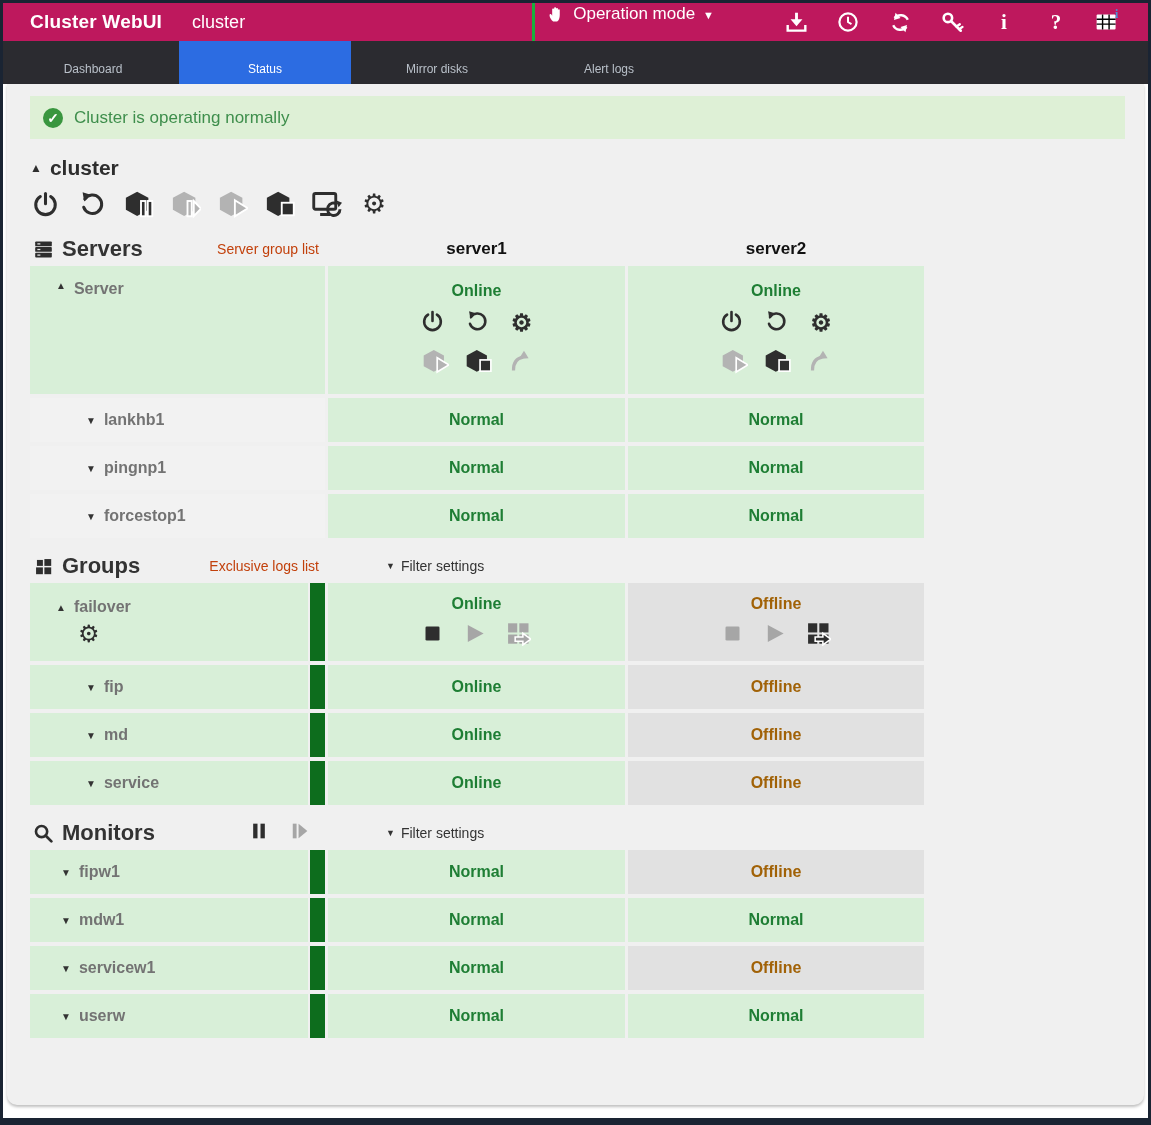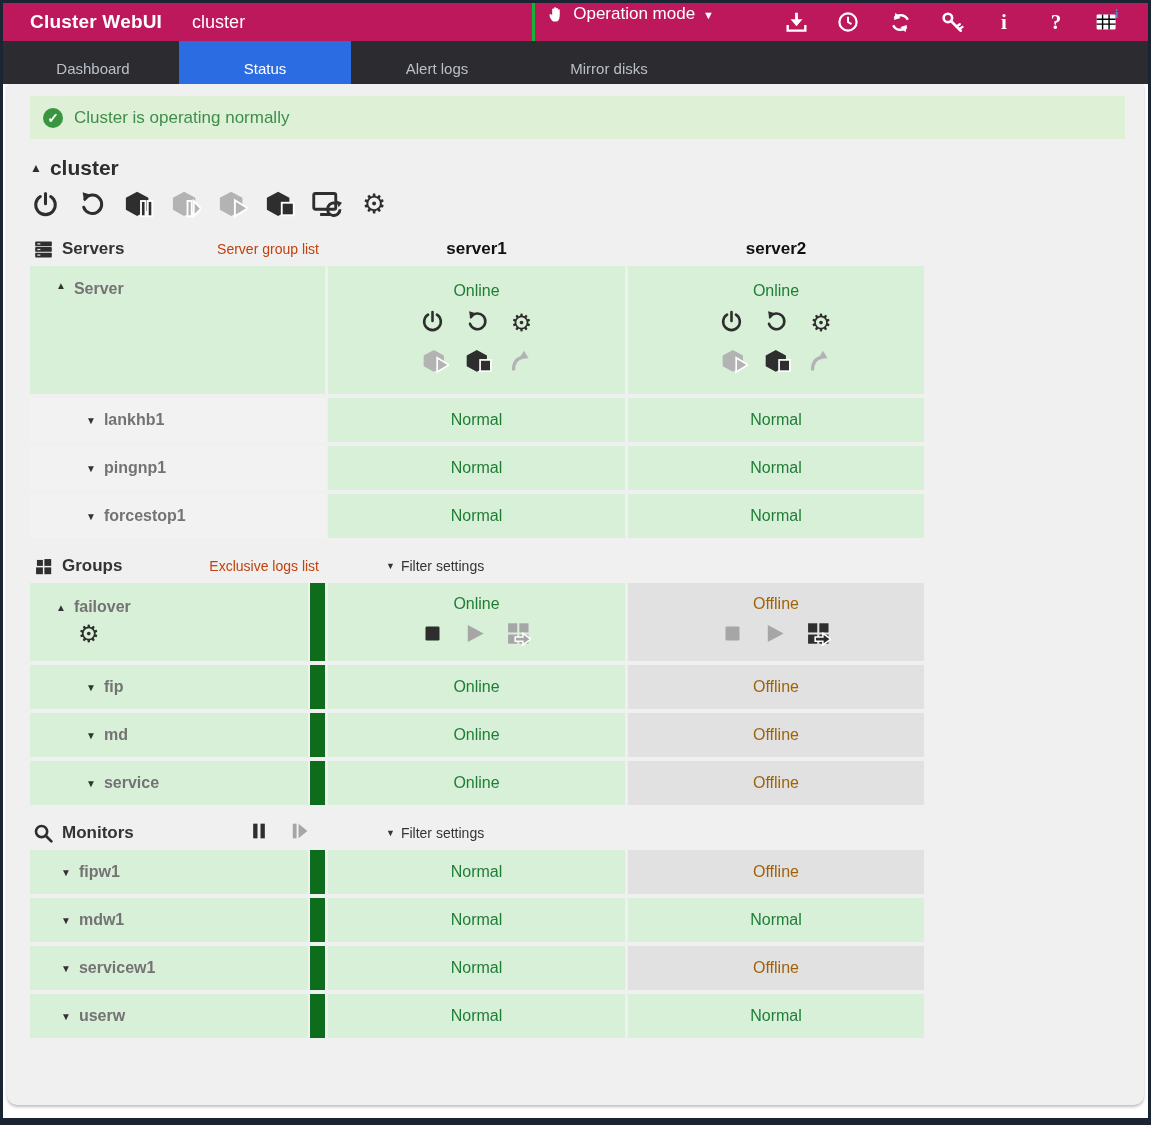--- a/index.html
+++ b/index.html
@@ -24,21 +24,21 @@
   .mode-label { font-size:17px; }
   .mode-caret { font-size:11px; margin-top:2px; }
   .top-icons { display:flex; align-items:center; gap:0; margin-left:42px; padding-right:14px; }
   .tbtn { width:52px; height:38px; display:flex; align-items:center; justify-content:center; color:#fff; cursor:pointer; }
   .tbtn svg { display:block; }
   .txt-ic { font-size:21px; font-weight:bold; color:#fff; font-family:"Liberation Serif", serif; }
   
   .tabbar { height:43px; background:#2b2b30; display:flex; padding-left:4px; }
   .tab {
     width:172px; height:55px; display:flex; align-items:center; justify-content:center;
-    color:#b9c0c9; font-size:15px; cursor:pointer;
+    color:#b9c0c9; font-size:12px; cursor:pointer;
   }
   .tab.active { background:#2c6ce2; color:#fff; }
   
   .content {
     position:absolute; left:4px; right:4px; top:81px; height:1021px;
     background:#f0f0f0; border-radius:0 0 10px 10px;
     box-shadow:0 2px 3px rgba(0,0,0,.25);
     padding:12px 0 0 23px; overflow:hidden;
   }
   
@@ -62,41 +62,41 @@
   .ic-gray { color:#b3b3b3; }
   .ic-mgray { color:#a6a6a6; }
   .gear-u { font-size:27px; line-height:1; }
   .gear-s { font-size:24px; line-height:1; }
   
   .sec-head {
     display:grid; grid-template-columns:295px 297px 296px; column-gap:3px;
     align-items:center; height:34px; margin-top:11px;
   }
   .sec-title-cell { display:flex; align-items:center; padding-left:3px; }
-  .sec-title { font-size:17px; font-weight:bold; color:#333; margin-left:8px; }
+  .sec-title { font-size:22px; font-weight:bold; color:#333; margin-left:8px; }
   .sec-link { margin-left:auto; margin-right:6px; color:#c2410c; font-size:14px; cursor:pointer; white-space:nowrap; }
   .col-head { text-align:center; font-size:17px; font-weight:bold; color:#111; }
   .filter { display:flex; align-items:center; gap:6px; padding-left:58px; color:#333; font-size:14px; cursor:pointer; }
   .filter .car { font-size:9px; }
   .mon-ops { margin-left:auto; margin-right:16px; display:flex; align-items:center; gap:20px; }
   .tbl { display:grid; grid-template-columns:295px 297px 296px; gap:4px 3px; width:894px; }
   .ncell { display:flex; }
   .ncell .fill { flex:1; display:flex; align-items:center; gap:8px; }
   .ncell .gbar { width:15px; background:#0d6d1d; margin-left:2px; }
   .bg-green { background:#d8efd8; }
   .bg-gray-lt { background:#f2f2f2; }
   .row-h { height:44px; }
   .name-lbl { font-size:16px; font-weight:bold; color:#737373; }
   .car-s { font-size:10px; color:#333; }
   .ind1 { padding-left:26px; }
   .ind2 { padding-left:56px; }
   .ind3 { padding-left:31px; }
   .scell {
     display:flex; flex-direction:column; align-items:center; justify-content:center;
-    font-size:16px; font-weight:normal;
+    font-size:16px; font-weight:bold;
   }
   .scell.on  { background:#d8efd8; color:#1e7e34; }
   .scell.off { background:#e1e1e1; color:#a16207; }
   .srv-big { height:128px; }
   .srv-big .ncell-inner { align-items:flex-start; padding-top:14px; }
   .icon-row { display:flex; align-items:center; gap:22px; margin-top:10px; }
   .icon-row2 { display:flex; align-items:center; gap:16px; margin-top:11px; }
   .grp-big { height:78px; }
   .grp-name-col { flex-direction:column; align-items:flex-start !important; justify-content:center; gap:6px !important; }
   .grp-gear { margin-left:22px; cursor:pointer; }
@@ -274,22 +274,22 @@
         <svg width="26" height="26">
           <use href="#s-table-info"></use>
         </svg>
       </div>
   </div>
 </div>
 
 <div class="tabbar">
   <div class="tab">Dashboard</div>
   <div class="tab active">Status</div>
+  <div class="tab">Mirror disks</div>
   <div class="tab">Alert logs</div>
-  <div class="tab">Mirror disks</div>
 </div>
 
 <div class="content">
 
   <div class="alert">
     <span class="chk">✓</span>
     <span>Cluster is operating normally</span>
   </div>
 
   <div class="cluster-head">

